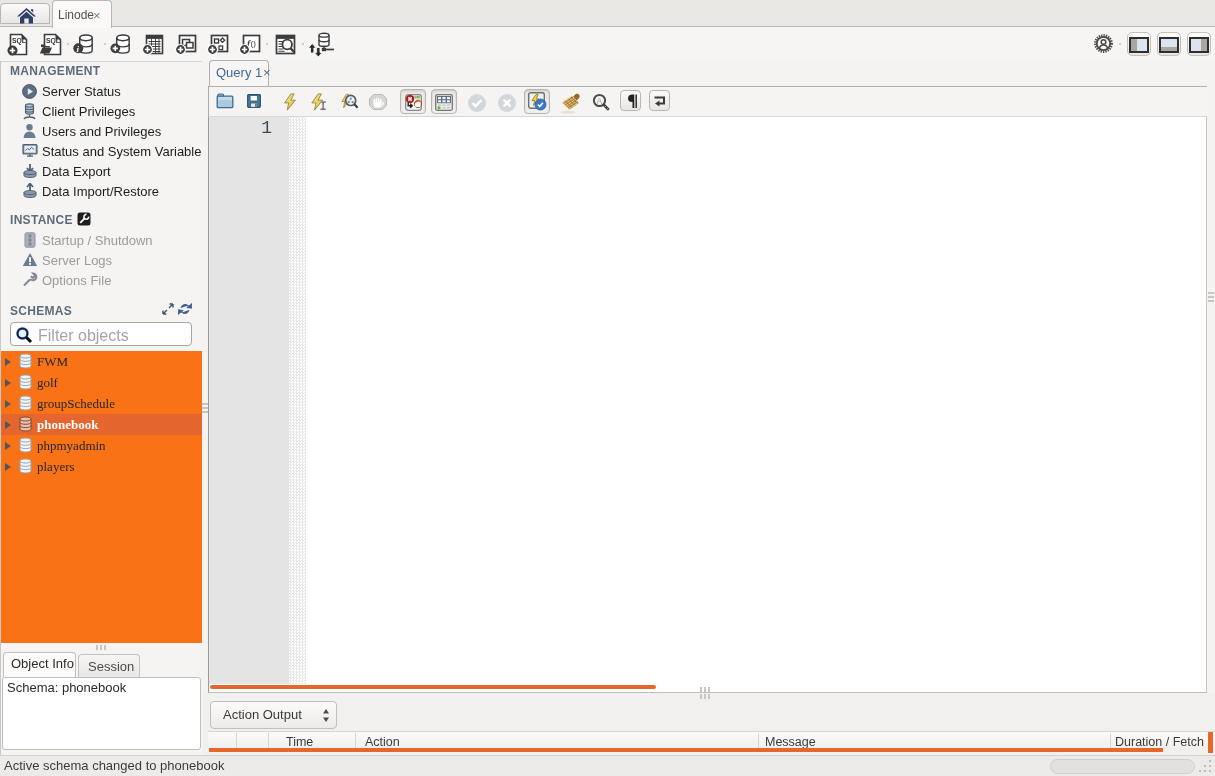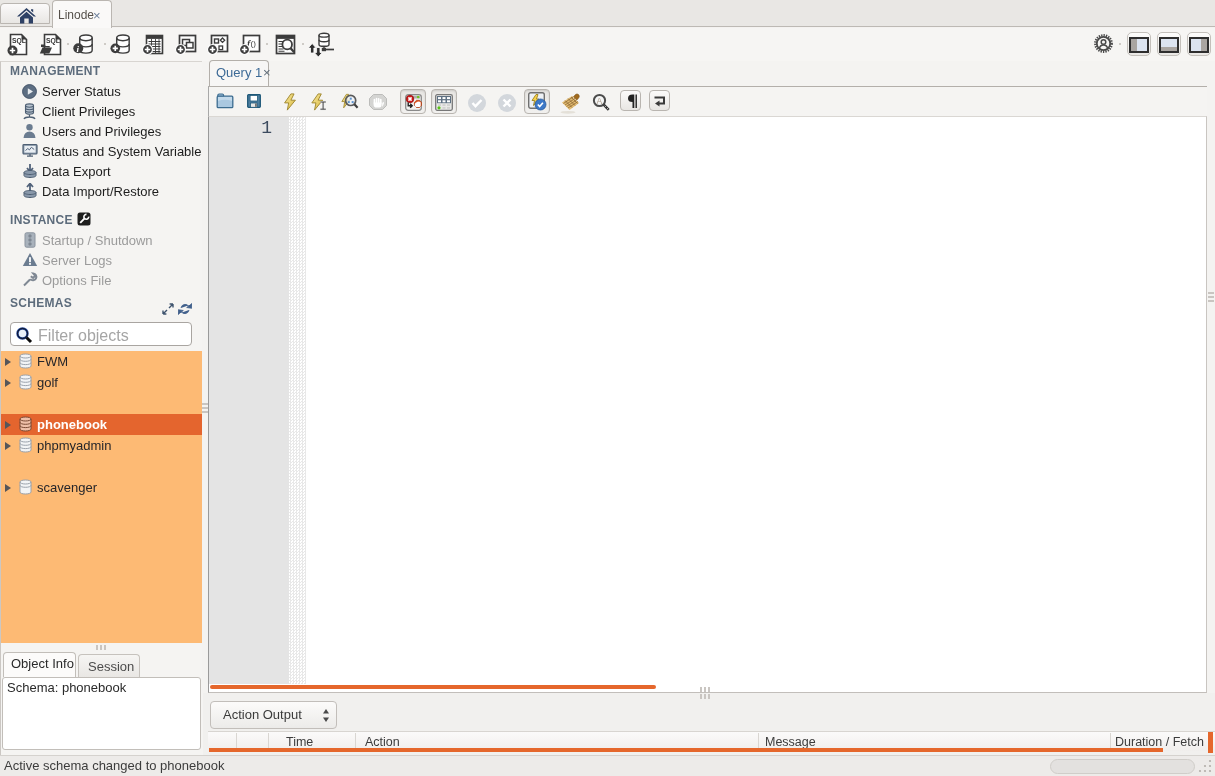--- a/index.html
+++ b/index.html
@@ -25,21 +25,21 @@
 
 #sidebar { position:absolute; left:0; top:61px; width:203px; height:694px; background:#f5f4f2; border-top:1px solid #d8d5d1; border-left:1px solid #cbc7c3; }
 .secthdr { position:absolute; left:10px; font-size:12px; font-weight:bold; color:#5d6c7c; letter-spacing:0.3px; }
 .sitem { position:absolute; left:42px; font-size:13px; color:#1d1d1d; max-width:161px; overflow:hidden; white-space:nowrap; }
 .sitem.dis { color:#9b9b9b; }
 .sicon { position:absolute; left:22px; width:15px; height:15px; }
 
 
 #filterbox { position:absolute; left:10px; top:322px; width:182px; height:24px; background:#fff; border:1px solid #a9a5a1; border-radius:4px; }
 #filterbox .ph { position:absolute; left:27px; top:4px; font-size:16px; color:#a5a5a5; }
-#tree { position:absolute; left:1px; top:351px; width:220px; height:292px; background:#fdba74; }
+#tree { position:absolute; left:1px; top:351px; width:220px; height:292px; background:#f97316;font-family:Liberation Serif, serif; }
 .trow { position:absolute; left:0; width:202px; height:21px; font-size:13px; color:#26262a; }
 .trow .tlbl { position:absolute; left:36px; top:3px; }
 .trow.sel { background:#e4652e; color:#ffffff; font-weight:bold; }
 .tri { position:absolute; left:4px; top:7px; width:0; height:0; border-left:6px solid #55565a; border-top:4px solid transparent; border-bottom:4px solid transparent; }
 .cyl { position:absolute; left:18px; top:2px; width:13px; height:16px; }
 
 
 #objtab { position:absolute; left:3px; top:652px; width:73px; height:25px; background:#fcfbfa; border:1px solid #c2beb9; border-bottom:none; border-radius:4px 4px 0 0; font-size:13px; color:#2a2a2a; white-space:nowrap; }
 #sesstab { position:absolute; left:78px; top:654px; width:62px; height:23px; background:linear-gradient(#f6f5f3,#e9e7e4); border:1px solid #c6c2bd; border-bottom:none; border-radius:4px 4px 0 0; font-size:13px; color:#4c4c4c; }
 #objbox { position:absolute; left:2px; top:677px; width:199px; height:73px; background:#fff; border:1px solid #c2beb9; border-radius:3px; font-size:13px; color:#2a2a2a; }
@@ -221,21 +221,21 @@
 <div class="sitem" style="top:84px;">Server Status</div>
 <div class="sitem" style="top:104px;">Client Privileges</div>
 <div class="sitem" style="top:124px;">Users and Privileges</div>
 <div class="sitem" style="top:144px;">Status and System Variables</div>
 <div class="sitem" style="top:164px;">Data Export</div>
 <div class="sitem" style="top:184px;">Data Import/Restore</div>
 <div class="secthdr" style="top:213px;">INSTANCE</div>
 <div class="sitem dis" style="top:233px;">Startup / Shutdown</div>
 <div class="sitem dis" style="top:253px;">Server Logs</div>
 <div class="sitem dis" style="top:273px;">Options File</div>
-<div class="secthdr" style="top:296px;">SCHEMAS</div>
+<div class="secthdr" style="top:304px;">SCHEMAS</div>
 
 <svg class="sicon" style="top:84px" viewBox="0 0 15 15">
   <circle cx="7.5" cy="7.5" r="7" fill="#5d6e82"></circle>
   <circle cx="7.5" cy="7.5" r="6.9" fill="none" stroke="#46566a" stroke-width="1"></circle>
   <path d="M5.8 4.3 L11 7.5 L5.8 10.7 Z" fill="#e8ecf0"></path>
 </svg>
 <svg class="sicon" style="top:103px;width:16px;height:17px" viewBox="0 0 16 17">
   <g stroke="#4e5f73" stroke-width="1.1" fill="#b9c4d0">
     <path d="M3.5 2.6 c0-1 1.8-1.7 4-1.7 s4 0.7 4 1.7 v7 c0 1-1.8 1.7-4 1.7 s-4-0.7-4-1.7 z"></path>
     <path d="M3.5 2.6 c0 1 1.8 1.7 4 1.7 s4-0.7 4-1.7 M3.5 5 c0 1 1.8 1.7 4 1.7 s4-0.7 4-1.7 M3.5 7.4 c0 1 1.8 1.7 4 1.7 s4-0.7 4-1.7" fill="none"></path>
@@ -313,49 +313,59 @@
   <div class="trow" style="top:21px;">
       <span class="tri"></span>
       <svg class="cyl" viewBox="0 0 13 16">
         <g fill="#f2f4f6" stroke="#9aa2ac" stroke-width="1">
           <path d="M1 3 c0-1.2 2.4-2 5.5-2 s5.5 0.8 5.5 2 v10 c0 1.2-2.4 2-5.5 2 s-5.5-0.8-5.5-2 z"></path>
           <path d="M1 3 c0 1.2 2.4 2 5.5 2 s5.5-0.8 5.5-2 M1 6.3 c0 1.2 2.4 2 5.5 2 s5.5-0.8 5.5-2 M1 9.6 c0 1.2 2.4 2 5.5 2 s5.5-0.8 5.5-2" fill="none"></path>
         </g>
       </svg>
       <span class="tlbl">golf</span>
     </div>
+  <div class="trow" style="top:42px;">
+      <span class="tri"></span>
+      <svg class="cyl" viewBox="0 0 13 16">
+        <g fill="#f2f4f6" stroke="#9aa2ac" stroke-width="1">
+          <path d="M1 3 c0-1.2 2.4-2 5.5-2 s5.5 0.8 5.5 2 v10 c0 1.2-2.4 2-5.5 2 s-5.5-0.8-5.5-2 z"></path>
+          <path d="M1 3 c0 1.2 2.4 2 5.5 2 s5.5-0.8 5.5-2 M1 6.3 c0 1.2 2.4 2 5.5 2 s5.5-0.8 5.5-2 M1 9.6 c0 1.2 2.4 2 5.5 2 s5.5-0.8 5.5-2" fill="none"></path>
+        </g>
+      </svg>
+      <span class="tlbl">groupSchedule</span>
+    </div>
   <div class="trow" style="top:84px;">
       <span class="tri"></span>
       <svg class="cyl" viewBox="0 0 13 16">
         <g fill="#f2f4f6" stroke="#9aa2ac" stroke-width="1">
           <path d="M1 3 c0-1.2 2.4-2 5.5-2 s5.5 0.8 5.5 2 v10 c0 1.2-2.4 2-5.5 2 s-5.5-0.8-5.5-2 z"></path>
           <path d="M1 3 c0 1.2 2.4 2 5.5 2 s5.5-0.8 5.5-2 M1 6.3 c0 1.2 2.4 2 5.5 2 s5.5-0.8 5.5-2 M1 9.6 c0 1.2 2.4 2 5.5 2 s5.5-0.8 5.5-2" fill="none"></path>
         </g>
       </svg>
       <span class="tlbl">phpmyadmin</span>
     </div>
   <div class="trow sel" style="top:63px;">
       <span class="tri"></span>
       <svg class="cyl" viewBox="0 0 13 16">
         <g fill="#eebfa8" stroke="#7a4a34" stroke-width="1">
           <path d="M1 3 c0-1.2 2.4-2 5.5-2 s5.5 0.8 5.5 2 v10 c0 1.2-2.4 2-5.5 2 s-5.5-0.8-5.5-2 z"></path>
           <path d="M1 3 c0 1.2 2.4 2 5.5 2 s5.5-0.8 5.5-2 M1 6.3 c0 1.2 2.4 2 5.5 2 s5.5-0.8 5.5-2 M1 9.6 c0 1.2 2.4 2 5.5 2 s5.5-0.8 5.5-2" fill="none"></path>
         </g>
       </svg>
       <span class="tlbl">phonebook</span>
     </div>
-  <div class="trow" style="top:126px;">
+  <div class="trow" style="top:105px;">
       <span class="tri"></span>
       <svg class="cyl" viewBox="0 0 13 16">
         <g fill="#f2f4f6" stroke="#9aa2ac" stroke-width="1">
           <path d="M1 3 c0-1.2 2.4-2 5.5-2 s5.5 0.8 5.5 2 v10 c0 1.2-2.4 2-5.5 2 s-5.5-0.8-5.5-2 z"></path>
-          <path d="M1 3 c0 1.2 2.4 2 5.5 2 s5.5-0.8 5.5-2 M1 6.3 c0 1.2 2.4 2 5.5 2 s5.5-0.8 5.5-2" fill="none"></path>
+          <path d="M1 3 c0 1.2 2.4 2 5.5 2 s5.5-0.8 5.5-2 M1 6.3 c0 1.2 2.4 2 5.5 2 s5.5-0.8 5.5-2 M1 9.6 c0 1.2 2.4 2 5.5 2 s5.5-0.8 5.5-2" fill="none"></path>
         </g>
       </svg>
-      <span class="tlbl">scavenger</span>
+      <span class="tlbl">players</span>
     </div>
 </div>
 
 <div id="objtab">
     <span style="position:absolute;left:7px;top:3px;">Object Info</span>
   </div>
 <div id="sesstab">
     <span style="position:absolute;left:9px;top:4px;">Session</span>
   </div>
 <div id="objbox">

